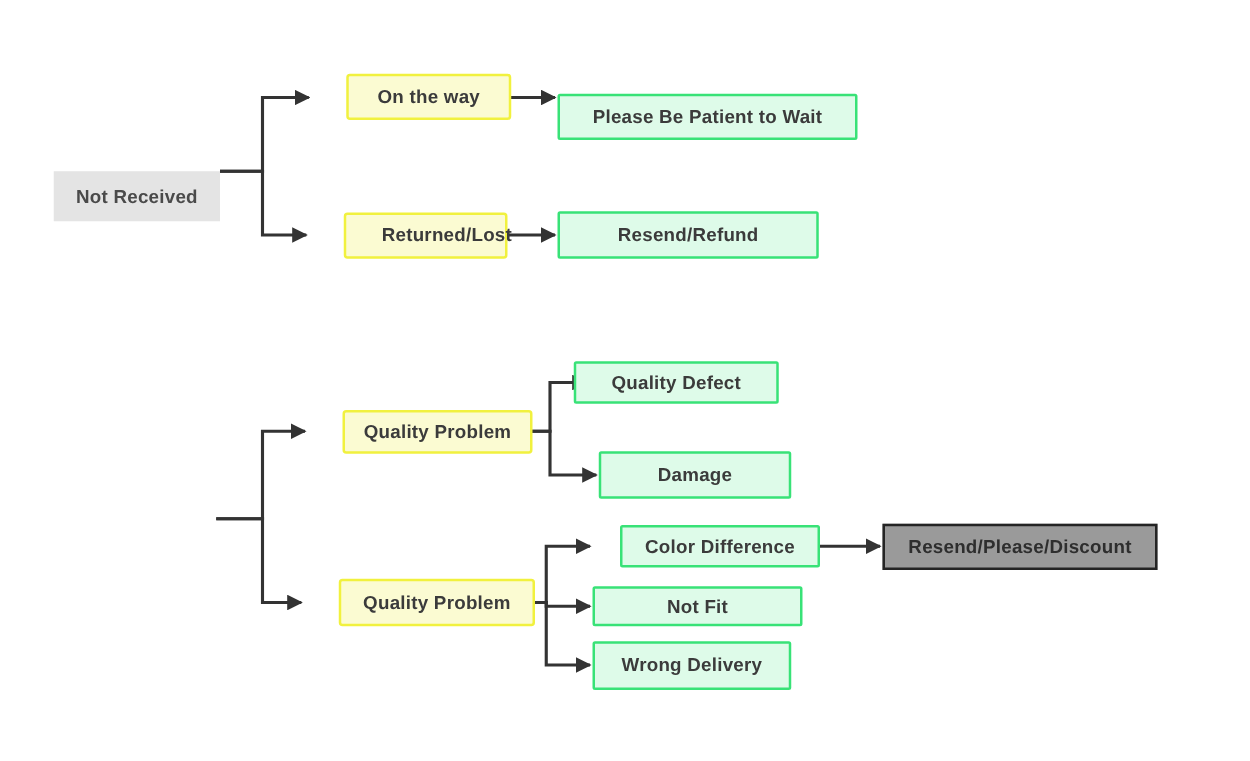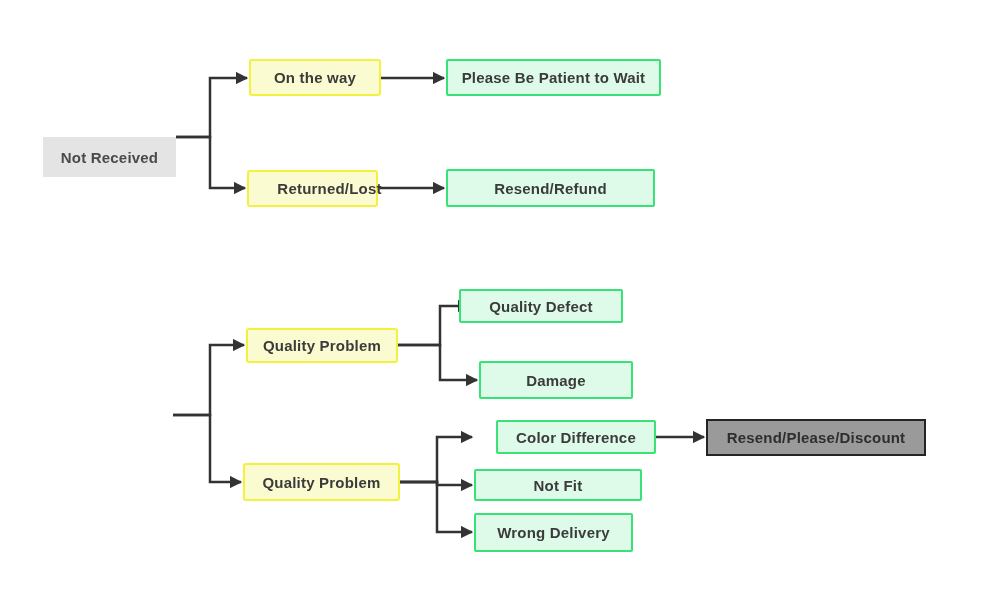--- a/index.html
+++ b/index.html
@@ -23,35 +23,36 @@
     font-size: 15px;
     letter-spacing: 0.2px;
     color: var(--text, #3b3b3b);
     white-space: nowrap;
   }
   .root { background: var(--root-fill, #e4e4e4); color: var(--root-text, #4a4a4a); margin-top: 20px; }
   .branch {
     background: var(--branch-fill, #fbfbd2);
     border: 2px solid var(--branch-border, #f1f13e);
     border-radius: 3px;
+    margin-left: 28px;
   }
   .leaf {
     background: var(--leaf-fill, #defbe9);
     border: 2px solid var(--leaf-border, #38e277);
     border-radius: 2px;
   }
   .outcome {
     background: var(--outcome-fill, #9a9a9a);
     border: 2px solid var(--outcome-border, #242424);
     color: var(--outcome-text, #2e2e2e);
   }
   
   .n-not-received            { left: 43px;  top: 117px; width: 133px; height: 40px; }
   .n-on-the-way              { left: 249px; top: 59px;  width: 132px; height: 37px; }
-  .n-please-wait             { left: 446px; top: 59px;  width: 215px; height: 37px; }
+  .n-please-wait             { left: 446px; top: 75px;  width: 240px; height: 37px; }
   .n-returned-lost           { left: 247px; top: 170px; width: 131px; height: 37px; padding-left: 34px; }
   .n-resend-refund           { left: 446px; top: 169px; width: 209px; height: 38px; }
   .n-received                { left: 40px;  top: 395px; width: 133px; height: 40px; }
   .n-quality-problem-1       { left: 246px; top: 328px; width: 152px; height: 35px; }
   .n-quality-defect          { left: 459px; top: 289px; width: 164px; height: 34px; }
   .n-damage                  { left: 479px; top: 361px; width: 154px; height: 38px; }
   .n-quality-problem-2       { left: 243px; top: 463px; width: 157px; height: 38px; }
   .n-color-difference        { left: 474px; top: 420px; width: 160px; height: 34px; margin-left: 22px; }
   .n-not-fit                 { left: 474px; top: 469px; width: 168px; height: 32px; }
   .n-wrong-delivery          { left: 474px; top: 513px; width: 159px; height: 39px; }

